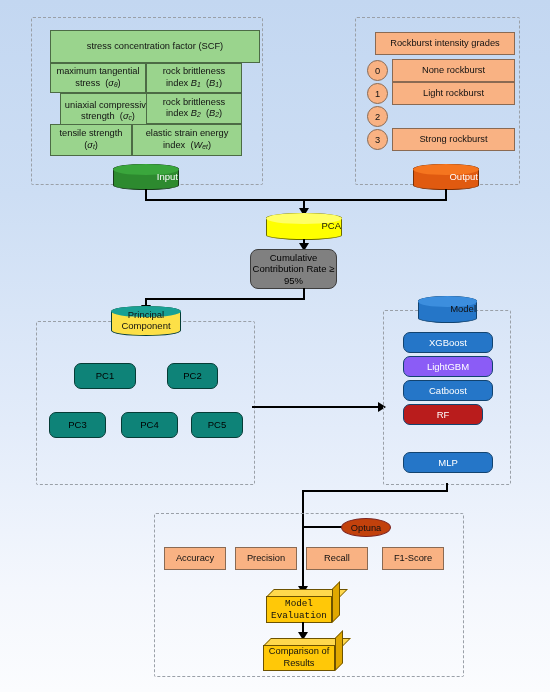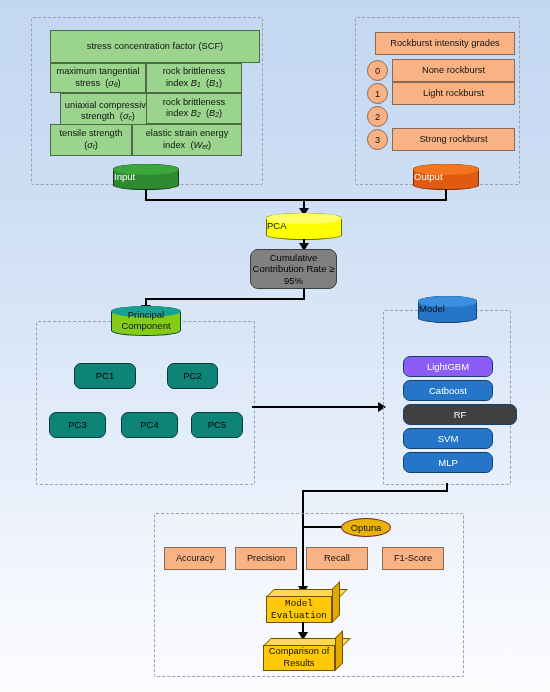--- a/index.html
+++ b/index.html
@@ -17,32 +17,32 @@
         display:flex;align-items:center;justify-content:center;text-align:center;
         font-size:9.3px;color:#111;line-height:1.25;padding:1px 3px;}
   .obox{position:absolute;box-sizing:border-box;background:#f9b283;border:1.3px solid #8a6a53;
         display:flex;align-items:center;justify-content:center;text-align:center;
         font-size:9.3px;color:#111;line-height:1.25;padding:1px 2px;}
   .ocirc{position:absolute;box-sizing:border-box;background:#f9b283;border:1.3px solid #8a6a53;
          border-radius:50%;display:flex;align-items:center;justify-content:center;
          font-size:9.3px;color:#111;}
 
   
-  .cyl{position:absolute;box-sizing:border-box;display:flex;align-items:center;justify-content:flex-start;
+  .cyl{position:absolute;box-sizing:border-box;display:flex;align-items:center;justify-content:flex-end;
        text-align:center;font-size:9.5px;color:#111;line-height:1.15;border-radius:50%/18%;
        border:1.2px solid #17391a;}
   .cyl .lid{position:absolute;left:-1.2px;right:-1.2px;top:-1.2px;height:11px;border-radius:50%;
             border:1.2px solid inherit;box-sizing:border-box;}
   .cyl span{position:relative;z-index:2;}
 
   .rbox{position:absolute;box-sizing:border-box;border-radius:7px;
         display:flex;align-items:center;justify-content:center;text-align:center;
         font-size:9.5px;line-height:1.2;}
 
-  .ellipse{position:absolute;box-sizing:border-box;background:#eab308;border:1.3px solid #7d2420;
+  .ellipse{position:absolute;box-sizing:border-box;background:#c2410c;border:1.3px solid #7d2420;
            border-radius:50%;display:flex;align-items:center;justify-content:center;
            font-size:9.3px;color:#111;}
 
   
   .box3d{position:absolute;}
   .box3d .face{position:absolute;left:0;bottom:0;background:#ffc808;border:1.3px solid #6d5200;
         box-sizing:border-box;display:flex;align-items:center;justify-content:center;
         text-align:center;font-size:9.3px;color:#111;line-height:1.25;padding:0 2px;}
   .box3d .side{position:absolute;background:#e0a800;border:1.3px solid #6d5200;box-sizing:border-box;}
   .box3d .top{position:absolute;background:#ffd84d;border:1.3px solid #6d5200;box-sizing:border-box;}
@@ -149,21 +149,21 @@
     <span>Cumulative Contribution Rate ≥ 95%</span>
   </div>
 
   <div class="ln vln" style="left:303px;top:288px;height:12px;"></div>
   <div class="ln hln" style="left:145px;top:298px;width:160px;"></div>
   <div class="ln vln" style="left:145px;top:298px;height:9px;"></div>
   <div class="arw" style="left:141px;top:305px;"></div>
 
   <div class="panel" style="left:36px;top:321px;width:219px;height:164px;"></div>
 
-  <div class="cyl" style="left:111px;top:306px;width:70px;height:30px;background:#84cc16;border-color:#053c36;">
+  <div class="cyl" style="left:111px;top:306px;width:70px;height:30px;background:#fde047;border-color:#053c36;">
     <div class="lid" style="background:#19a094;border-color:#053c36;"></div>
     <span>Principal Component</span>
   </div>
 
   <div class="rbox" style="left:74px;top:363px;width:62px;height:26px;background:#0e8378;border:1.3px solid #053c36;color:#000;">
     <span>PC1</span>
     </div>
   <div class="rbox" style="left:167px;top:363px;width:51px;height:26px;background:#0e8378;border:1.3px solid #053c36;color:#000;">
     <span>PC2</span>
     </div>
@@ -180,31 +180,31 @@
   <div class="ln hln" style="left:252px;top:406px;width:128px;"></div>
   <div class="arwR" style="left:378px;top:402px;"></div>
 
   <div class="panel" style="left:383px;top:310px;width:128px;height:175px;"></div>
 
   <div class="cyl" style="left:418px;top:296px;width:59px;height:27px;background:#2576c8;border-color:#12436f;">
     <div class="lid" style="background:#3c8ede;border-color:#12436f;"></div>
     <span>Model</span>
   </div>
 
+  <div class="rbox" style="left:403px;top:332px;width:90px;height:21px;background:#2576c8;border:1.3px solid #12436f;color:#fff;">
+    <span>XGBoost</span>
+    </div>
   <div class="rbox" style="left:403px;top:356px;width:90px;height:21px;background:#8b5cf6;border:1.3px solid #12436f;color:#fff;">
     <span>LightGBM</span>
     </div>
   <div class="rbox" style="left:403px;top:380px;width:90px;height:21px;background:#2576c8;border:1.3px solid #12436f;color:#fff;">
     <span>Catboost</span>
     </div>
-  <div class="rbox" style="left:403px;top:404px;width:114px;height:21px;background:#404040;border:1.3px solid #12436f;color:#fff;align-items:center;">
+  <div class="rbox" style="left:403px;top:404px;width:80px;height:21px;background:#b91c1c;border:1.3px solid #12436f;color:#fff;align-items:center;">
     <span>RF</span>
-    </div>
-  <div class="rbox" style="left:403px;top:428px;width:90px;height:21px;background:#2576c8;border:1.3px solid #12436f;color:#fff;">
-    <span>SVM</span>
     </div>
   <div class="rbox" style="left:403px;top:452px;width:90px;height:21px;background:#2576c8;border:1.3px solid #12436f;color:#fff;">
     <span>MLP</span>
     </div>
 
   <div class="ln vln" style="left:446px;top:483px;height:9px;"></div>
   <div class="ln hln" style="left:302px;top:490px;width:146px;"></div>
   <div class="ln vln" style="left:302px;top:490px;height:101px;"></div>
   <div class="arw" style="left:298px;top:586px;"></div>
 

